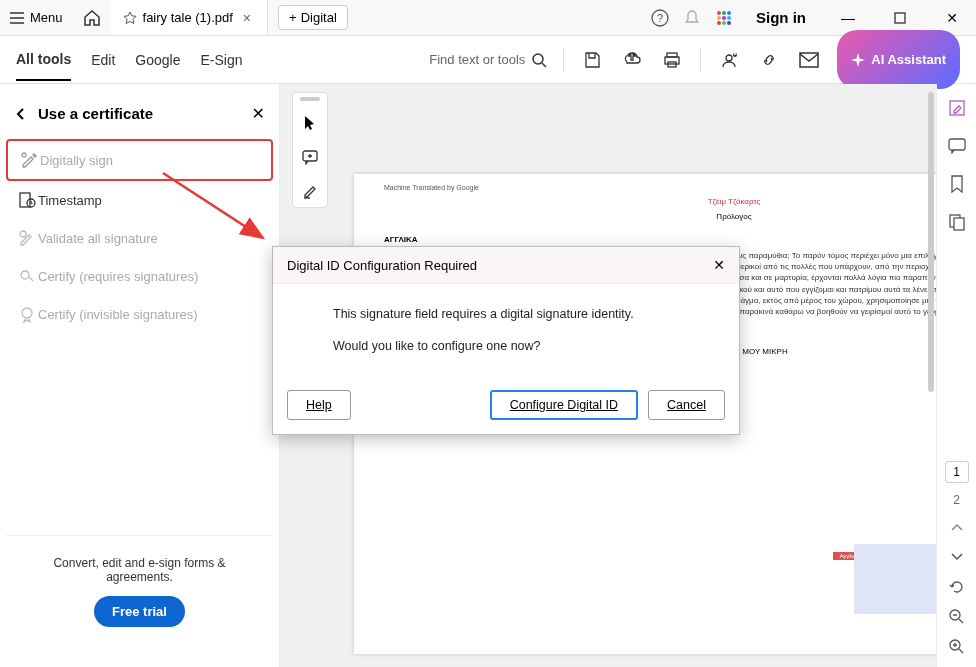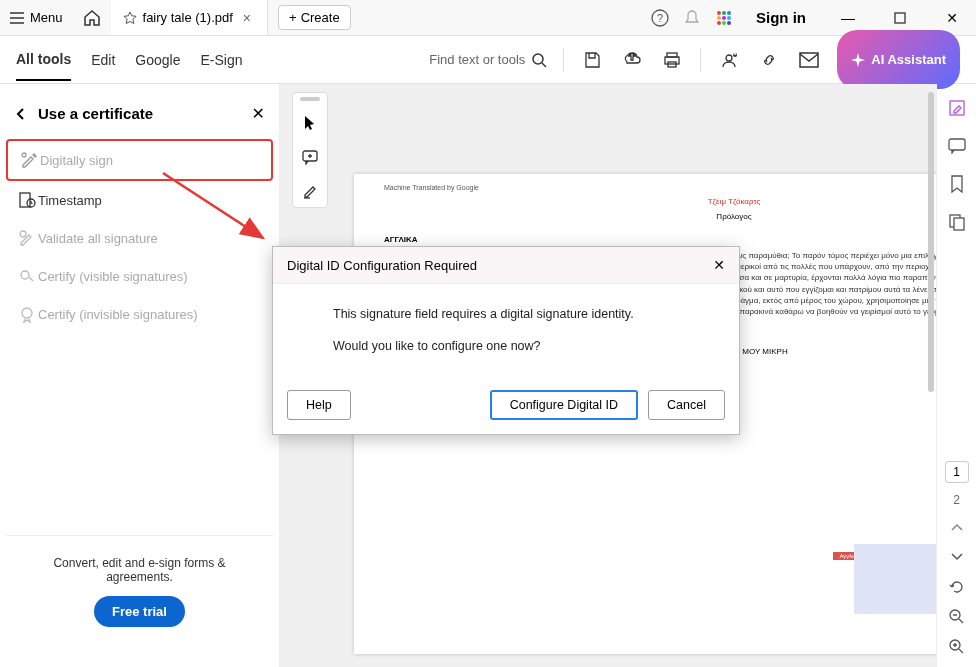--- a/index.html
+++ b/index.html
@@ -61,21 +61,21 @@
 .pg-box { border: 1px solid #ccc; width: 24px; height: 22px; display: flex; align-items: center; justify-content: center; font-size: 12px; border-radius: 3px; }
 .pg-txt { font-size: 12px; color: #666; }
 
 .scrollbar { position: absolute; right: 2px; top: 8px; width: 6px; height: 300px; background: #ccc; border-radius: 3px; }
 
 .dialog { position: absolute; left: 272px; top: 246px; width: 468px; background: #fff; border: 1px solid #bbb; box-shadow: 0 4px 16px rgba(0,0,0,0.25); }
 .dlg-head { display: flex; align-items: center; justify-content: space-between; padding: 10px 14px; font-size: 13px; background: #faf6f8; border-bottom: 1px solid #eee; }
 .dlg-close { cursor: pointer; font-size: 14px; }
 .dlg-body { padding: 20px 60px 24px; font-size: 12.5px; line-height: 1.6; color: #222; }
 .dlg-body p + p { margin-top: 12px; }
-.dlg-foot { display: flex; padding: 10px 14px 14px; gap: 10px; }
+.dlg-foot { display: flex; padding: 10px 14px 14px; gap: 10px; text-decoration: underline; }
 .dlg-btn { padding: 6px 18px; border: 1px solid #999; background: #fff; font-size: 12.5px; border-radius: 3px; cursor: pointer; }
 .dlg-btn.primary { border: 2px solid #2680eb; }
 .dlg-foot .spacer { flex: 1; }
 
 svg { display: block; }
 </style>
 </head>
 <body>
 
 <div class="titlebar">
@@ -92,21 +92,21 @@
   </div>
   <div class="tab">
     <svg width="14" height="14" viewBox="0 0 14 14">
         <path d="M7 1l1.8 3.8 4.2.5-3 3 .8 4.2L7 10.5 3.2 12.5 4 8.3l-3-3 4.2-.5z" fill="none" stroke="#555" stroke-width="1"></path>
       </svg>
     <span>fairy tale (1).pdf</span>
     <span class="tab-close">×</span>
   </div>
   <div class="create-btn">
     <span>+</span>
-    <span>Create</span>
+    <span>Digital</span>
   </div>
   <div class="titlebar-right">
     <div class="tb-icon">
         <svg width="18" height="18" viewBox="0 0 18 18">
           <circle cx="9" cy="9" r="8" fill="none" stroke="#555" stroke-width="1.3"></circle>
           <text x="9" y="13" text-anchor="middle" font-size="11" fill="#555">?</text>
         </svg>
       </div>
     <div class="tb-icon">
         <svg width="16" height="18" viewBox="0 0 16 18">
@@ -234,21 +234,21 @@
         </span>
       <span>Validate all signature</span>
     </div>
     <div class="side-item disabled">
       <span class="ic">
           <svg width="18" height="18" viewBox="0 0 18 18">
             <circle cx="7" cy="8" r="4" fill="none" stroke="#bbb" stroke-width="1.3"></circle>
             <path d="M11 10l4 4" stroke="#bbb" stroke-width="1.3"></path>
           </svg>
         </span>
-      <span>Certify (visible signatures)</span>
+      <span>Certify (requires signatures)</span>
     </div>
     <div class="side-item disabled">
       <span class="ic">
           <svg width="18" height="18" viewBox="0 0 18 18">
             <circle cx="9" cy="8" r="5" fill="none" stroke="#bbb" stroke-width="1.3"></circle>
             <path d="M7 14l-1 3 3-2 3 2-1-3" fill="none" stroke="#bbb" stroke-width="1.3"></path>
           </svg>
         </span>
       <span>Certify (invisible signatures)</span>
     </div>

